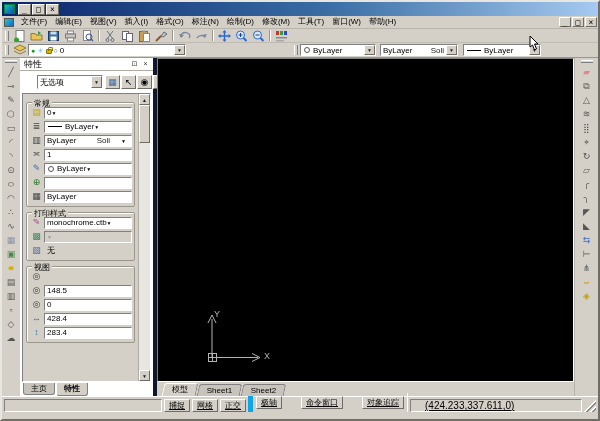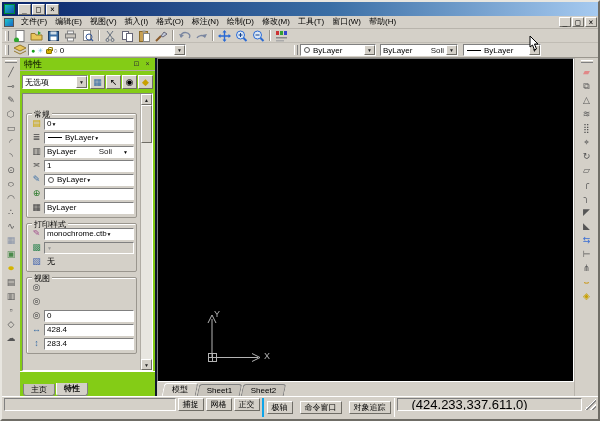--- a/index.html
+++ b/index.html
@@ -46,43 +46,43 @@
   .style-preview { margin-left:auto; margin-right:13px; color:#222; }
 
   
   .main { flex:1; display:flex; min-height:0; }
   .vtools { width:18px; flex:none; display:flex; flex-direction:column; align-items:center; padding-top:1px; overflow:hidden; }
   .vtools .hgrip { width:12px; height:3px; border-top:1px solid #fff; border-bottom:1px solid #808080; margin:1px 0 2px; flex:none; }
   .vbtn { width:16px; height:14px; display:flex; align-items:center; justify-content:center; font-size:9px; color:#555; flex:none; line-height:1; }
   .vtools-right { width:24px; border-left:1px solid #b8b4ac; }
 
   
-  .props { width:137px; flex:none; display:flex; flex-direction:column; border-right:2px solid #0f172a; background:#84cc16; }
+  .props { width:137px; flex:none; display:flex; flex-direction:column; border-right:4px solid #0f172a; background:#ffffff; }
   .props-hdr { height:13px; display:flex; align-items:center; padding:0 2px 0 4px; border-bottom:1px solid #b0aca4; flex:none; }
   .props-hdr .t { flex:1; font-size:9px; }
   .hdr-btn { width:11px; height:10px; font-size:7px; line-height:9px; text-align:center; color:#333; }
   .sel-row { height:22px; display:flex; align-items:center; padding:0 2px; gap:1px; flex:none; }
-  .sel-row .combo { width:66px; height:14px; }
+  .sel-row .combo { width:66px; height:14px;margin-left:15px; }
   .sq-btn { width:15px; height:14px; background:#d4d0c8; border:1px solid; border-color:#fff #6f6d66 #6f6d66 #fff;
             display:flex; align-items:center; justify-content:center; font-size:9px; flex:none; }
-  .props-body { flex:1; position:relative; border:1px solid; border-color:#808080 #fff #fff #808080; margin:0 2px; background:#d4d0c8; overflow:hidden; padding:17px 14px 0 2px; }
+  .props-body { flex:1; position:relative; border:1px solid; border-color:#808080 #fff #fff #808080; margin:0 2px; background:#d4d0c8; overflow:hidden; padding:6px 14px 0 2px; }
   .sbar { position:absolute; right:0; top:0; bottom:0; width:12px; background:#e8e6e0; border-left:1px solid #b0aca4; display:flex; flex-direction:column; }
   .sbtn { height:11px; background:#d4d0c8; border:1px solid; border-color:#fff #6f6d66 #6f6d66 #fff; font-size:5px; color:#222; text-align:center; line-height:10px; flex:none; }
   .sthumb { height:38px; background:#d4d0c8; border:1px solid; border-color:#fff #6f6d66 #6f6d66 #fff; flex:none; }
   .sbar .spacer { flex:1; }
   .pgroup { border:1px solid #9a968e; box-shadow:1px 1px 0 #fff inset; border-radius:2px; margin:2px 1px 5px; padding:3px 2px 2px; position:relative; }
   .pgroup-label { position:absolute; top:-5px; left:5px; background:#d4d0c8; padding:0 2px; font-size:8px; }
   .prow { display:flex; align-items:center; height:13px; margin-bottom:1px; }
   .prow .pic { width:15px; font-size:9px; color:#444; text-align:center; flex:none; line-height:1; }
   .pfield { flex:1; height:12px; background:#fff; border:1px solid; border-color:#808080 #fff #fff #808080;
             font-size:8px; display:flex; align-items:center; padding-left:2px; position:relative; overflow:hidden; }
   .pfield.dis { background:#d4d0c8; }
   .pfield .cbo-btn { width:10px; font-size:5px; }
   .ptext { flex:1; font-size:8px; padding-left:3px; }
-  .props-tabs { height:25px; display:flex; align-items:flex-end; padding-left:3px; flex:none; border-top:1px solid #fff; }
+  .props-tabs { height:14px; display:flex; padding-left:3px; flex:none; border-top:1px solid #fff; }
   .ptab { height:12px; padding:0 7px; font-size:8px; line-height:12px; border:1px solid #808080; border-top:none; border-radius:0 0 3px 3px; background:#c8c4bc; margin-right:1px; }
   .ptab.active { background:#d4d0c8; font-weight:bold; border-left-color:#fff; height:13px; }
 
   
   .center { flex:1; display:flex; flex-direction:column; min-width:0; }
   .canvas { flex:1; background:#000; position:relative; border:1px solid; border-color:#808080 #fff #fff #808080; }
   .ucs { position:absolute; left:40px; bottom:10px; width:72px; height:62px; }
   .axis-label { position:absolute; color:#b4b4b4; font-size:9px; }
   .axis-y { left:56px; bottom:62px; }
   .sheet-tabs { height:14px; flex:none; display:flex; align-items:flex-end; background:#d4d0c8; padding-left:6px; gap:1px; }
@@ -91,26 +91,26 @@
   .stab.active { background:#d4d0c8; border-color:#fff #808080 #d4d0c8 #fff; height:13px; }
 
   
   .cmdwin { height:41px; flex:none; border-top:2px solid #b8b4ac; display:flex; flex-direction:column; padding:0 3px; }
   .cmd-title { height:11px; font-size:8px; line-height:11px; padding-left:15px; flex:none; }
   .cmd-hist { flex:1; background:#fff; border:1px solid; border-color:#808080 #fff #fff #808080; }
   .cmd-line { height:11px; background:#fff; border:1px solid; border-color:#808080 #fff #fff #808080; border-top:none;
               font-size:8px; line-height:10px; padding-left:3px; color:#333; flex:none; font-family:"DejaVu Sans Mono",monospace; }
 
   
-  .statusbar { height:17px; flex:none; display:flex; align-items:flex-start; padding:1px 2px; gap:2px; border-top:1px solid #fff; }
+  .statusbar { height:17px; flex:none; display:flex; align-items:flex-end; padding:1px 2px; gap:2px; border-top:1px solid #fff;text-decoration:underline; }
   .st-empty { flex:1; max-width:226px; height:13px; border:1px solid; border-color:#808080 #fff #fff #808080; }
   .st-btn { height:13px; padding:0 4px; background:#d4d0c8; border:1px solid; border-color:#fff #6f6d66 #6f6d66 #fff;
             font-size:8px; line-height:11px; white-space:nowrap; flex:none; }
-  .st-group { display:flex; gap:7px; border-left:2px solid #0ea5e9; border-right:1px solid #fff; padding:3px 3px; }
-  .st-coords { flex:1; height:13px; border:1px solid; border-color:#808080 #fff #fff #808080; font-size:13px; line-height:11px; padding-left:14px; white-space:nowrap; overflow:hidden; }
+  .st-group { display:flex; gap:19px; border-left:5px solid #0ea5e9; border-right:1px solid #fff; padding:3px 3px; }
+  .st-coords { flex:1; height:13px; border:1px solid; border-color:#808080 #fff #fff #808080; font-size:10px; line-height:11px; padding-left:14px; white-space:nowrap; overflow:hidden; }
   .st-grip { width:12px; height:12px; flex:none;
      background:linear-gradient(135deg,transparent 50%,#fff 50%,#fff 58%,#888 58%,#888 66%,transparent 66%,transparent 74%,#fff 74%,#fff 82%,#888 82%,#888 90%,transparent 90%); }
 
   .bottom-frame { height:6px; flex:none; }
 
   
   .cursor { position:absolute; left:527px; top:33px; z-index:99; pointer-events:none; }
 
   svg.icn { display:block; }
 </style>
@@ -410,20 +410,23 @@
             <span class="ptext">无</span>
           </div>
         </div>
         <div class="pgroup">
           <span class="pgroup-label">视图</span>
           <div class="prow">
             <span class="pic">◎</span>
           </div>
           <div class="prow">
             <span class="pic">◎</span>
+            <span class="pfield">
+                <span>148.5</span>
+              </span>
           </div>
           <div class="prow">
             <span class="pic">◎</span>
             <span class="pfield">
                 <span>0</span>
               </span>
           </div>
           <div class="prow">
             <span class="pic" style="color:#3a6ea5">↔</span>
             <span class="pfield">

